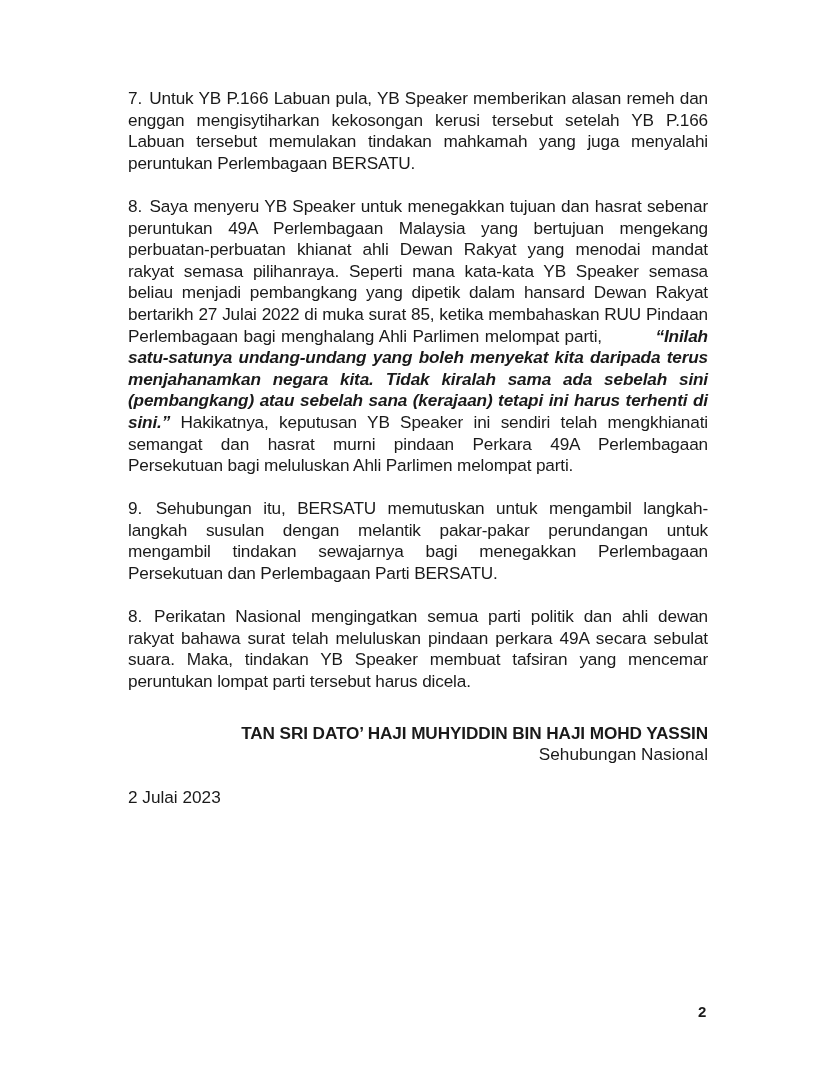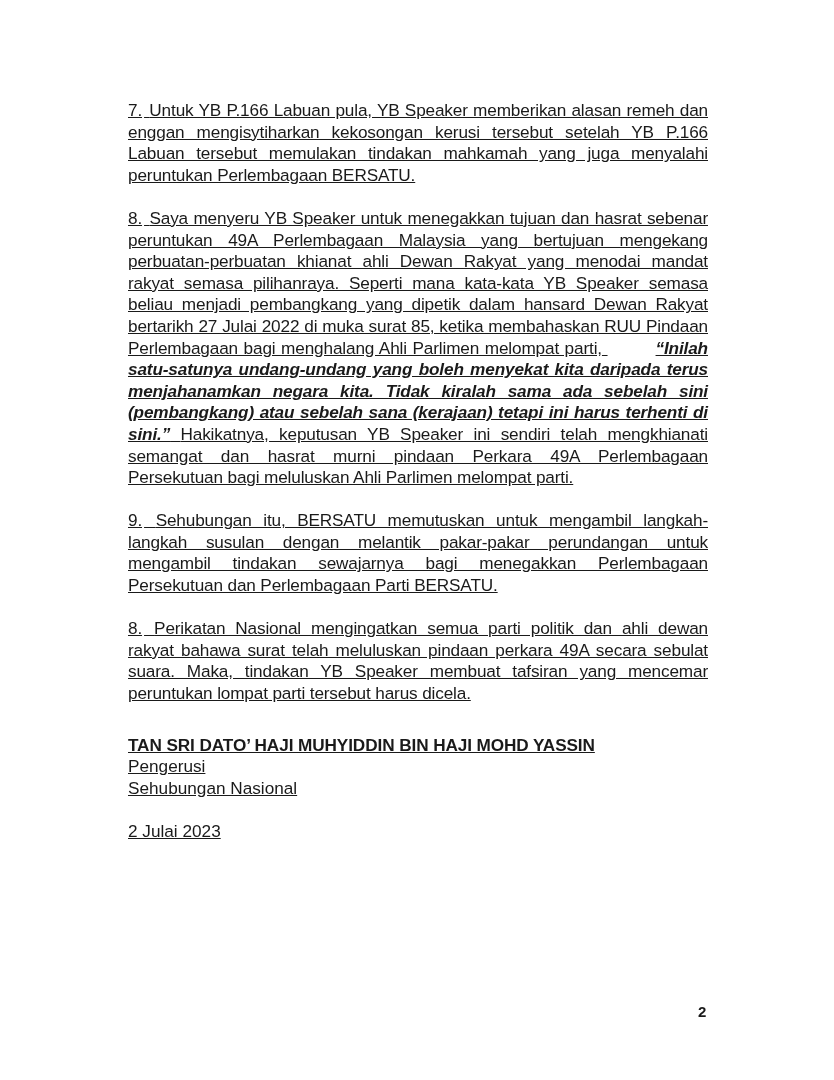--- a/index.html
+++ b/index.html
@@ -11,43 +11,43 @@
       width: 834px;
       height: 1080px;
       position: relative;
       overflow: hidden;
       font-family: "Liberation Sans", sans-serif;
       color: #1a1a1a;
     }
     .page {
       position: absolute;
       left: 128px;
-      top: 100px;
+      top: 88px;
       width: 580px;
-      text-decoration: underline;
     }
     .para {
       font-size: 17.2px;
       line-height: 21.6px;
       text-align: justify;
       margin: 0 0 21.6px 0;
       letter-spacing: -0.15px;
     }
     .para .num {
       margin-right: 2px;
     }
     .quote {
       font-weight: bold;
       font-style: italic;
       margin-left: 48px;
     }
     .sig-block {
       margin-top: 30px;
       font-size: 17.2px;
       line-height: 21.6px;
+      text-align: right;
     }
     .sig-name {
       font-weight: bold;
       letter-spacing: -0.1px;
     }
     .date {
       margin-top: 21.6px;
       font-size: 17.2px;
       line-height: 21.6px;
     }
@@ -81,21 +81,20 @@
     <span>Sehubungan itu, BERSATU memutuskan untuk mengambil langkah-langkah susulan dengan melantik pakar-pakar perundangan untuk mengambil tindakan sewajarnya bagi menegakkan Perlembagaan Persekutuan dan Perlembagaan Parti BERSATU.</span>
   </p>
 
   <p class="para">
     <span class="num">8.</span>
     <span>Perikatan Nasional mengingatkan semua parti politik dan ahli dewan rakyat bahawa surat telah meluluskan pindaan perkara 49A secara sebulat suara. Maka, tindakan YB Speaker membuat tafsiran yang mencemar peruntukan lompat parti tersebut harus dicela.</span>
   </p>
 
   <div class="sig-block">
     <div class="sig-name">TAN SRI DATO’ HAJI MUHYIDDIN BIN HAJI MOHD YASSIN</div>
-    <div>Pengerusi</div>
     <div>Sehubungan Nasional</div>
   </div>
 
   <div class="date">2 Julai 2023</div>
 
 </div>
 
 <div class="page-number">2</div>
 
 </body></html>

